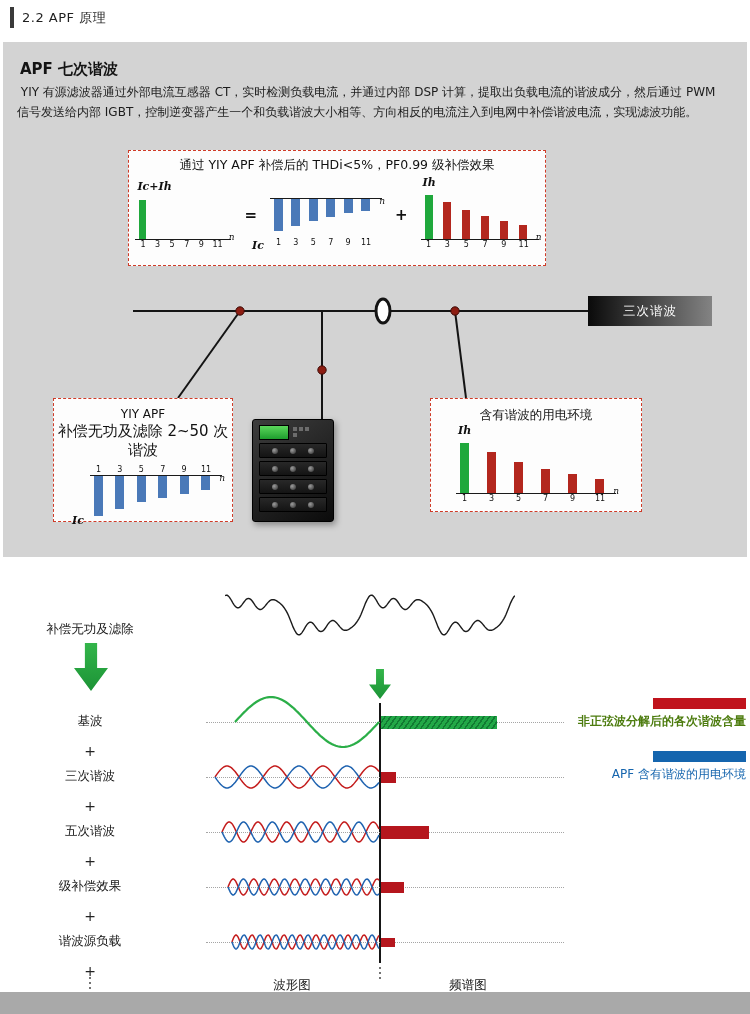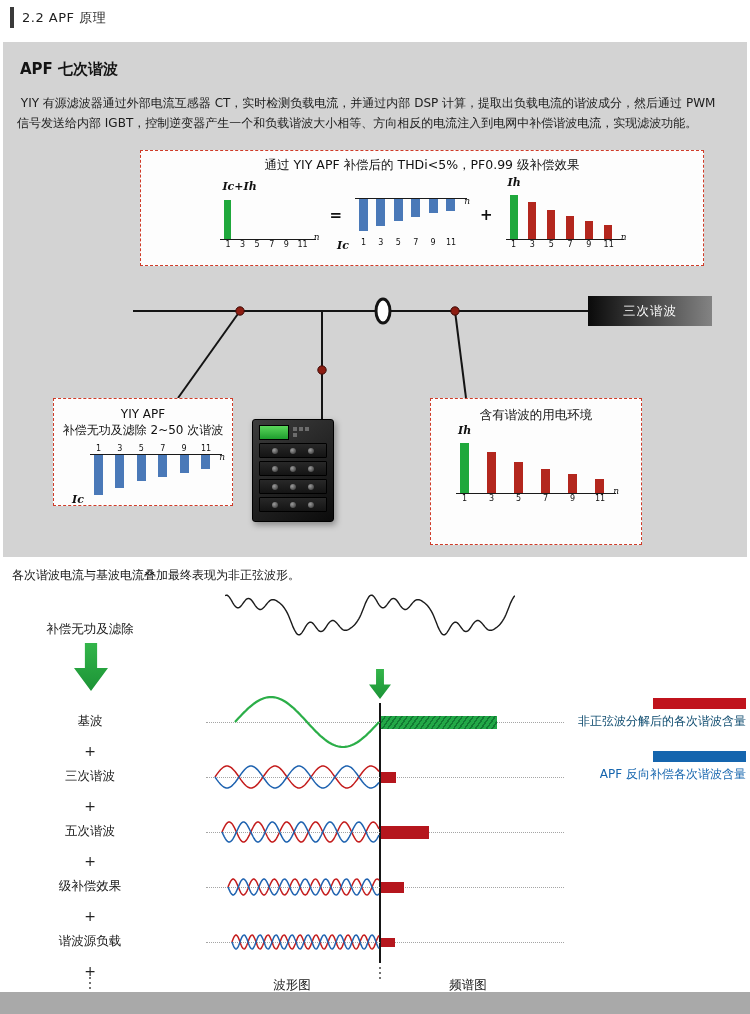--- a/index.html
+++ b/index.html
@@ -7,44 +7,44 @@
   #page{position:relative;width:750px;height:1014px;background:#fff;overflow:hidden}
 
   
   .doc-title{position:absolute;left:10px;top:7px;display:flex;align-items:center;gap:8px;z-index:3}
   .title-accent{width:4px;height:21px;background:#3a3a3a}
   .title-text{font-size:13px;color:#1f1f1f;font-weight:500;letter-spacing:.5px}
 
   
   .gray-panel{position:absolute;left:3px;top:42px;width:744px;height:515px;background:#d3d3d3}
   .panel-heading{position:absolute;left:20px;top:60px;font-size:15px;font-weight:bold;color:#141414;z-index:2}
-  .panel-paragraph{position:absolute;left:17px;top:93px;width:714px;font-size:12px;line-height:1.7;color:#1c1c1c;white-space:pre-wrap;z-index:2}
+  .panel-paragraph{position:absolute;left:17px;top:82px;width:714px;font-size:12px;line-height:1.7;color:#1c1c1c;white-space:pre-wrap;z-index:2}
 
   
   #circuit{position:absolute;left:0;top:270px;z-index:1}
   .wire{stroke:#141414;stroke-width:2}
   .node{fill:#8d1d12;stroke:#3c0b06;stroke-width:1}
   .grid-node{position:absolute;left:66px;top:284px;width:66px;height:54px;border-radius:50%;border:2px solid #555;
     background:radial-gradient(circle at 35% 30%,#fbfbfb,#c0c0c0);display:flex;align-items:center;justify-content:center;
     font-size:12.5px;font-weight:bold;color:#111;z-index:2}
   .load-node{position:absolute;left:588px;top:296px;width:124px;height:30px;
     background:linear-gradient(90deg,#0a0a0a,#838383);color:#fff;display:flex;align-items:center;justify-content:center;
     font-size:12.5px;letter-spacing:1px;z-index:2}
 
   
   .dashed-box{position:absolute;background:#fdfdfd;border:1px dashed #cf3b28;z-index:2}
-  .comp-box{left:140px;top:150px;width:564px;height:116px}
+  .comp-box{left:128px;top:150px;width:418px;height:116px}
   .comp-title{text-align:center;margin-top:6px;font-size:12.5px;color:#111}
   .comp-row{display:flex;justify-content:center;align-items:flex-end;gap:13px;margin-top:2px}
   .op{font-size:15px;font-weight:bold;color:#111;margin-bottom:26px}
-  .apf-box{left:53px;top:398px;width:180px;height:108px;text-align:center}
+  .apf-box{left:53px;top:398px;width:180px;height:124px;text-align:center}
   .apf-line1{margin-top:8px;font-size:12px;color:#111}
-  .apf-line2{font-size:12px;color:#111;margin-top:1px}
+  .apf-line2{font-size:15px;color:#111;margin-top:1px}
   .apf-box .mini-chart{margin-top:5px;margin-left:26px;text-align:left}
-  .env-box{left:430px;top:398px;width:212px;height:147px;text-align:center}
+  .env-box{left:430px;top:398px;width:212px;height:114px;text-align:center}
   .env-title{margin-top:8px;font-size:12.5px;color:#111}
   .env-box .mini-chart{margin-top:0;text-align:left}
 
   
   .mini-chart{position:relative;display:inline-block;vertical-align:top}
   .mc-area{position:relative;display:flex;justify-content:space-between;align-items:flex-end;padding:0 12px 0 4px}
   .mini-chart.up .mc-area{border-bottom:1.5px solid #1a1a1a}
   .mini-chart.down .mc-area{border-top:1.5px solid #1a1a1a;align-items:flex-start}
   .mc-ticks{display:flex;justify-content:space-between;padding:0 12px 0 4px;font-size:8px;color:#111;line-height:10px;height:10px}
   .mc-tick{text-align:center}
@@ -261,21 +261,20 @@
           <div class="mc-tick" style="width: 9px;">1</div>
           <div class="mc-tick" style="width: 9px;">3</div>
           <div class="mc-tick" style="width: 9px;">5</div>
           <div class="mc-tick" style="width: 9px;">7</div>
           <div class="mc-tick" style="width: 9px;">9</div>
           <div class="mc-tick" style="width: 9px;">11</div>
         </div><div class="mc-label">Ih</div></div>
   </div>
 
   <div id="lower">
-    <div class="intro">各次谐波电流与基波电流叠加最终表现为非正弦波形。</div>
     <svg id="complex-wave" width="290" height="64">
         <path d="M0.0,12.7L1.1,12.2L2.2,12.3L3.3,13.1L4.5,14.4L5.6,16.0L6.7,17.9L7.8,19.8L8.9,21.6L10.0,23.1L11.2,24.2L12.3,24.8L13.4,24.8L14.5,24.3L15.6,23.4L16.7,22.1L17.8,20.6L19.0,19.0L20.1,17.6L21.2,16.4L22.3,15.7L23.4,15.4L24.5,15.7L25.7,16.4L26.8,17.5L27.9,19.0L29.0,20.6L30.1,22.3L31.2,23.8L32.3,25.1L33.5,26.0L34.6,26.5L35.7,26.5L36.8,26.1L37.9,25.3L39.0,24.2L40.2,22.9L41.3,21.5L42.4,20.1L43.5,18.9L44.6,17.9L45.7,17.2L46.8,16.8L48.0,16.7L49.1,16.8L50.2,17.2L51.3,17.7L52.4,18.4L53.5,19.2L54.7,20.0L55.8,21.0L56.9,22.1L58.0,23.3L59.1,24.7L60.2,26.3L61.3,28.2L62.5,30.4L63.6,32.8L64.7,35.5L65.8,38.3L66.9,41.1L68.0,43.9L69.2,46.4L70.3,48.5L71.4,50.2L72.5,51.3L73.6,51.8L74.7,51.7L75.8,50.9L77.0,49.6L78.1,48.0L79.2,46.1L80.3,44.2L81.4,42.4L82.5,40.9L83.7,39.8L84.8,39.2L85.9,39.2L87.0,39.7L88.1,40.6L89.2,41.9L90.3,43.4L91.5,45.0L92.6,46.4L93.7,47.6L94.8,48.3L95.9,48.6L97.0,48.3L98.2,47.6L99.3,46.5L100.4,45.0L101.5,43.4L102.6,41.7L103.7,40.2L104.8,38.9L106.0,38.0L107.1,37.5L108.2,37.5L109.3,37.9L110.4,38.7L111.5,39.8L112.7,41.1L113.8,42.5L114.9,43.9L116.0,45.1L117.1,46.1L118.2,46.8L119.3,47.2L120.5,47.3L121.6,47.2L122.7,46.8L123.8,46.3L124.9,45.6L126.0,44.8L127.2,44.0L128.3,43.0L129.4,41.9L130.5,40.7L131.6,39.3L132.7,37.7L133.8,35.8L135.0,33.6L136.1,31.2L137.2,28.5L138.3,25.7L139.4,22.9L140.5,20.1L141.7,17.6L142.8,15.5L143.9,13.8L145.0,12.7L146.1,12.2L147.2,12.3L148.3,13.1L149.5,14.4L150.6,16.0L151.7,17.9L152.8,19.8L153.9,21.6L155.0,23.1L156.2,24.2L157.3,24.8L158.4,24.8L159.5,24.3L160.6,23.4L161.7,22.1L162.8,20.6L164.0,19.0L165.1,17.6L166.2,16.4L167.3,15.7L168.4,15.4L169.5,15.7L170.7,16.4L171.8,17.5L172.9,19.0L174.0,20.6L175.1,22.3L176.2,23.8L177.3,25.1L178.5,26.0L179.6,26.5L180.7,26.5L181.8,26.1L182.9,25.3L184.0,24.2L185.2,22.9L186.3,21.5L187.4,20.1L188.5,18.9L189.6,17.9L190.7,17.2L191.8,16.8L193.0,16.7L194.1,16.8L195.2,17.2L196.3,17.7L197.4,18.4L198.5,19.2L199.7,20.0L200.8,21.0L201.9,22.1L203.0,23.3L204.1,24.7L205.2,26.3L206.3,28.2L207.5,30.4L208.6,32.8L209.7,35.5L210.8,38.3L211.9,41.1L213.0,43.9L214.2,46.4L215.3,48.5L216.4,50.2L217.5,51.3L218.6,51.8L219.7,51.7L220.8,50.9L222.0,49.6L223.1,48.0L224.2,46.1L225.3,44.2L226.4,42.4L227.5,40.9L228.7,39.8L229.8,39.2L230.9,39.2L232.0,39.7L233.1,40.6L234.2,41.9L235.3,43.4L236.5,45.0L237.6,46.4L238.7,47.6L239.8,48.3L240.9,48.6L242.0,48.3L243.2,47.6L244.3,46.5L245.4,45.0L246.5,43.4L247.6,41.7L248.7,40.2L249.8,38.9L251.0,38.0L252.1,37.5L253.2,37.5L254.3,37.9L255.4,38.7L256.5,39.8L257.7,41.1L258.8,42.5L259.9,43.9L261.0,45.1L262.1,46.1L263.2,46.8L264.3,47.2L265.5,47.3L266.6,47.2L267.7,46.8L268.8,46.3L269.9,45.6L271.0,44.8L272.2,44.0L273.3,43.0L274.4,41.9L275.5,40.7L276.6,39.3L277.7,37.7L278.8,35.8L280.0,33.6L281.1,31.2L282.2,28.5L283.3,25.7L284.4,22.9L285.5,20.1L286.7,17.6L287.8,15.5L288.9,13.8L290.0,12.7" fill="none" stroke="#1c1c1c" stroke-width="1.4"></path>
       </svg>
     <div class="source-label">补偿无功及滤除</div>
     <div class="block-arrow arrow-big"></div>
     <div class="block-arrow arrow-small"></div>
     <div class="axis-v"></div>
     <div id="rows">
         <div class="row-dotline" style="top: 165px;"></div>
         <div class="row-label" style="top: 156px;">基波</div>
@@ -323,19 +322,19 @@
         <i></i>
       </div>
     <div class="vdots" id="axis-dots">
         <i></i>
         <i></i>
         <i></i>
       </div>
     <div class="wave-label">波形图</div>
     <div class="spec-label">频谱图</div>
     <div class="legend-bar lb1" style="background: rgb(192, 19, 28);"></div>
-    <div class="legend-text lt1" style="color: #0c4a6e;">非正弦波分解后的各次谐波含量</div>
+    <div class="legend-text lt1" style="color: #4d7c0f; font-weight: bold;">非正弦波分解后的各次谐波含量</div>
     <div class="legend-bar lb2" style="background: rgb(21, 101, 174);"></div>
-    <div class="legend-text lt2" style="color: rgb(21, 101, 174);">APF 反向补偿各次谐波含量</div>
+    <div class="legend-text lt2" style="color: rgb(21, 101, 174);">APF 含有谐波的用电环境</div>
   </div>
 
   <div class="footer-bar"></div>
 </div>
 
 </body></html>

